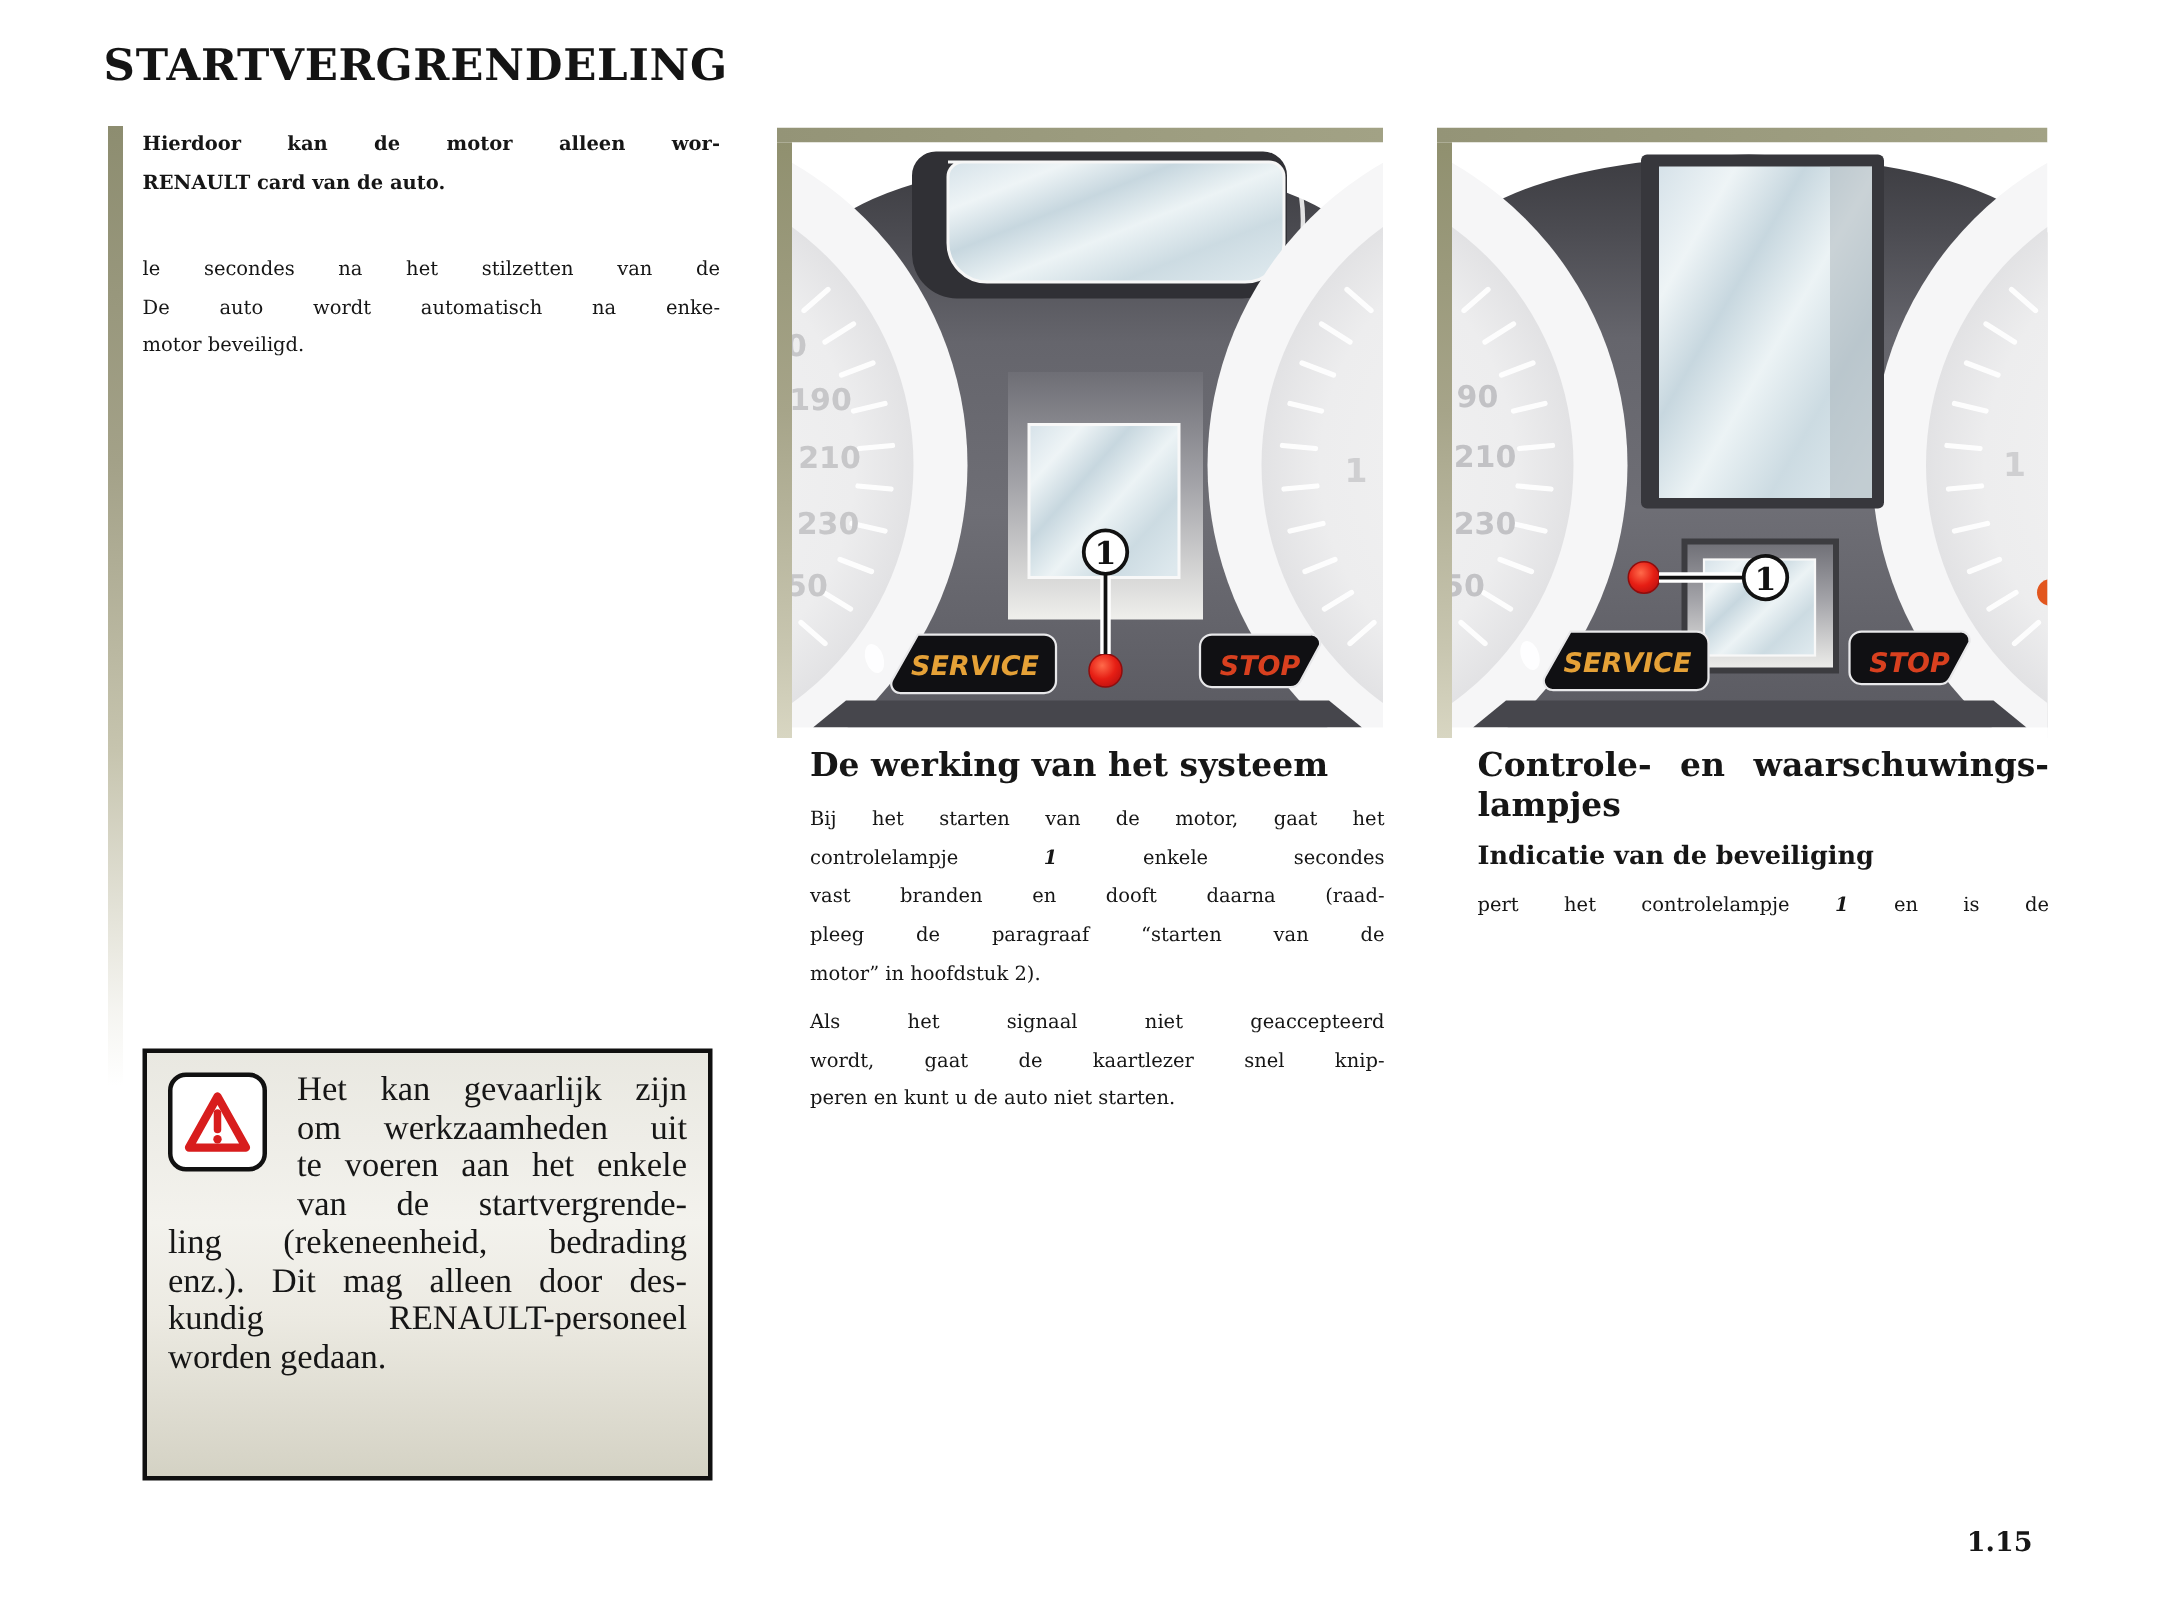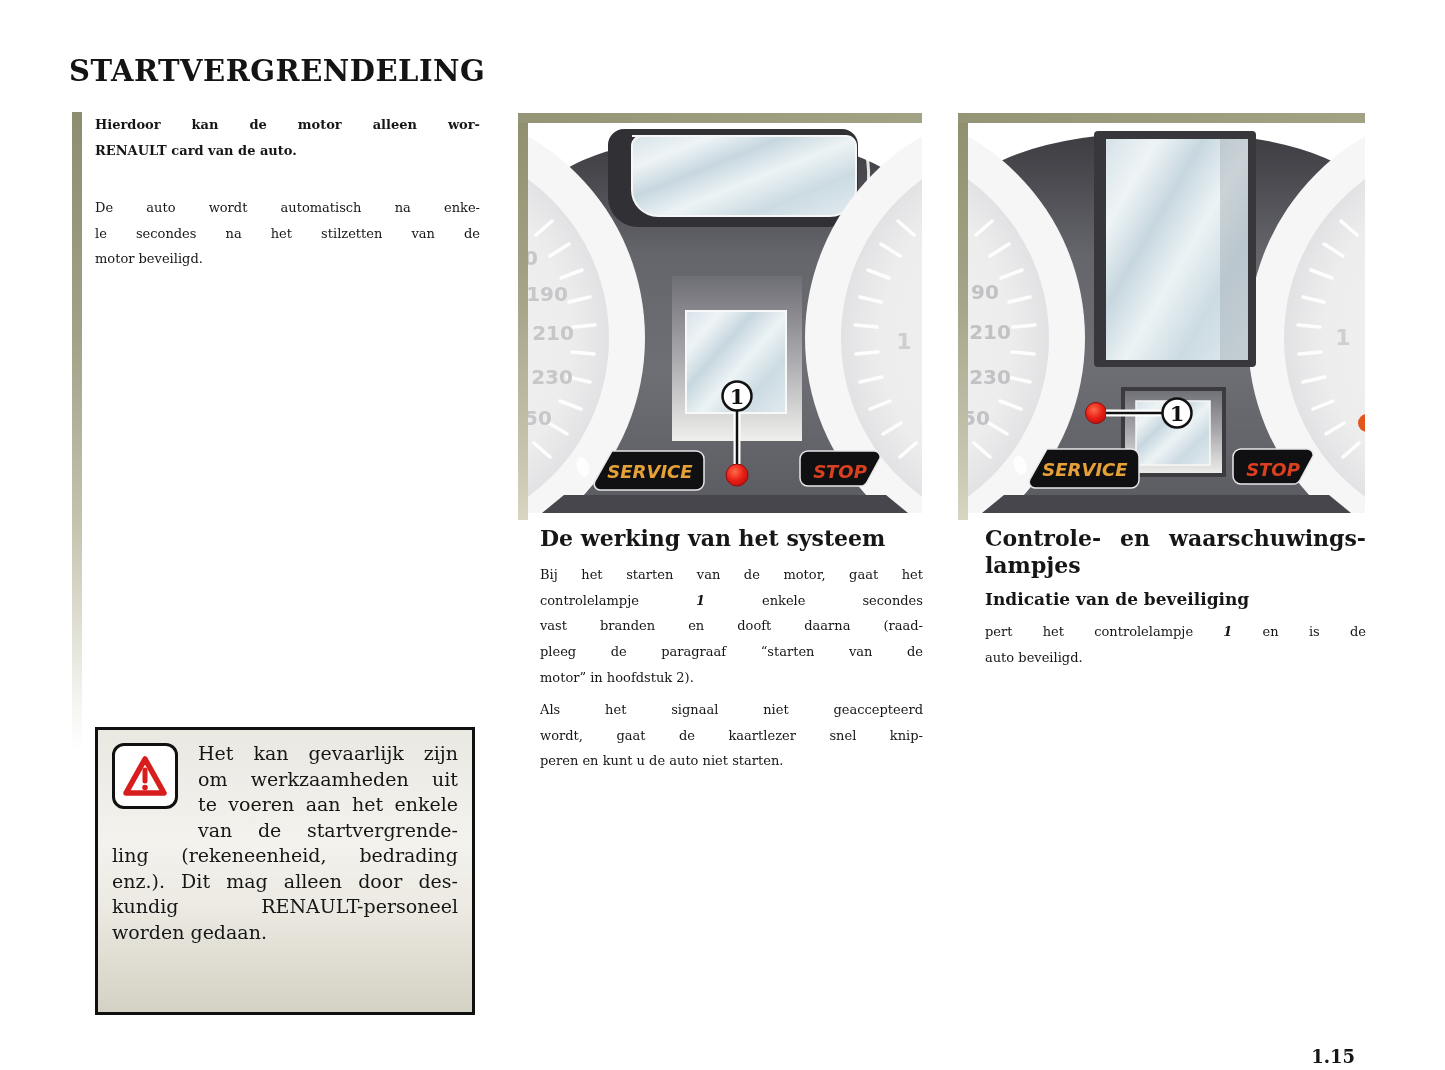--- a/index.html
+++ b/index.html
@@ -1,20 +1,20 @@
 <!DOCTYPE html>
 <html><head>
 <meta charset="utf-8">
 <style>
   html,body{margin:0;padding:0;}
   body{
     width:1445px;height:1070px;position:relative;background:#ffffff;
     font-family:"DejaVu Serif", serif;color:#161616;overflow:hidden;
   }
-  .abs{position:absolute;margin-top:28px;}
+  .abs{position:absolute;}
 
   
   #page-title{
     left:69px;top:26px;width:500px;
     font-size:29px;font-weight:bold;letter-spacing:.5px;color:#141414;
   }
 
   
   #accent-bar{
     left:72px;top:84px;width:10px;height:640px;
@@ -34,21 +34,21 @@
     left:95px;top:699px;width:380px;height:288px;
     border:3px solid #101010;
     background:linear-gradient(to bottom,#e9e8e1 0%,#f3f2ed 40%,#eceae2 62%,#d4d2c4 100%);
     padding:11px 14px 0 14px;box-sizing:border-box;
   }
   #warning-icon{
     float:left;width:60px;height:60px;margin:2px 20px 28px 0;
     border:3px solid #111;border-radius:12px;background:#fff;
     display:flex;align-items:center;justify-content:center;
   }
-  #warning-text{font-size:19px;line-height:25.5px;}
+  #warning-text{font-size:23px;line-height:25.5px;font-family:Liberation Serif, serif;}
 
   
   .figure{overflow:hidden;}
   .fig-topband{position:absolute;left:0;top:0;height:10px;width:100%;
     background:linear-gradient(to right,#949477,#a2a285);}
   .fig-leftband{position:absolute;left:0;top:10px;width:10px;bottom:0;
     background:linear-gradient(to bottom,#90906f 0%,#a6a489 45%,#c8c6b0 85%,#d8d6c2 100%);}
   .fig-canvas{position:absolute;left:10px;top:10px;background:#fff;}
   #figure1{left:518px;top:85px;width:404px;height:407px;}
   #figure2{left:958px;top:85px;width:407px;height:407px;}
@@ -73,22 +73,22 @@
 
 <div class="abs" id="page-title">STARTVERGRENDELING</div>
 
 <div class="abs" id="accent-bar"></div>
 
 <div class="abs textcol" id="intro-bold">
     <div class="ln">Hierdoor kan de motor alleen wor-</div>
     <div class="ln ln-last">RENAULT card van de auto.</div>
   </div>
 <div class="abs textcol" id="intro-normal">
+    <div class="ln">le secondes na het stilzetten van de</div>
     <div class="ln">De auto wordt automatisch na enke-</div>
-    <div class="ln">le secondes na het stilzetten van de</div>
     <div class="ln ln-last">motor beveiligd.</div>
   </div>
 
 <div class="abs" id="warning-box">
   <div id="warning-icon">
     <svg width="46" height="42" viewBox="0 0 46 42">
       <path d="M23 4 L42 38 L4 38 Z" fill="none" stroke="#d81d1d" stroke-width="5.5" stroke-linejoin="round"></path>
       <line x1="23" y1="15" x2="23" y2="26" stroke="#d81d1d" stroke-width="5" stroke-linecap="round"></line>
       <circle cx="23" cy="32.5" r="2.8" fill="#d81d1d"></circle>
     </svg>
@@ -316,16 +316,15 @@
     <div class="ln ln-last">peren en kunt u de auto niet starten.</div>
   </div>
 
 <div class="abs sec-heading" id="sec2-heading">
     <div class="ln">Controle- en waarschuwings-</div>
     <div class="ln ln-last">lampjes</div>
   </div>
 <div class="abs" id="sec2-subheading">Indicatie van de beveiliging</div>
 <div class="abs textcol" id="sec2-para">
     <div class="ln">pert het controlelampje <strong class="b1">1</strong> en is de</div>
-    <div class="ln ln-last">auto beveiligd.</div>
   </div>
 
 <div class="abs" id="page-number">1.15</div>
 
 </body></html>

